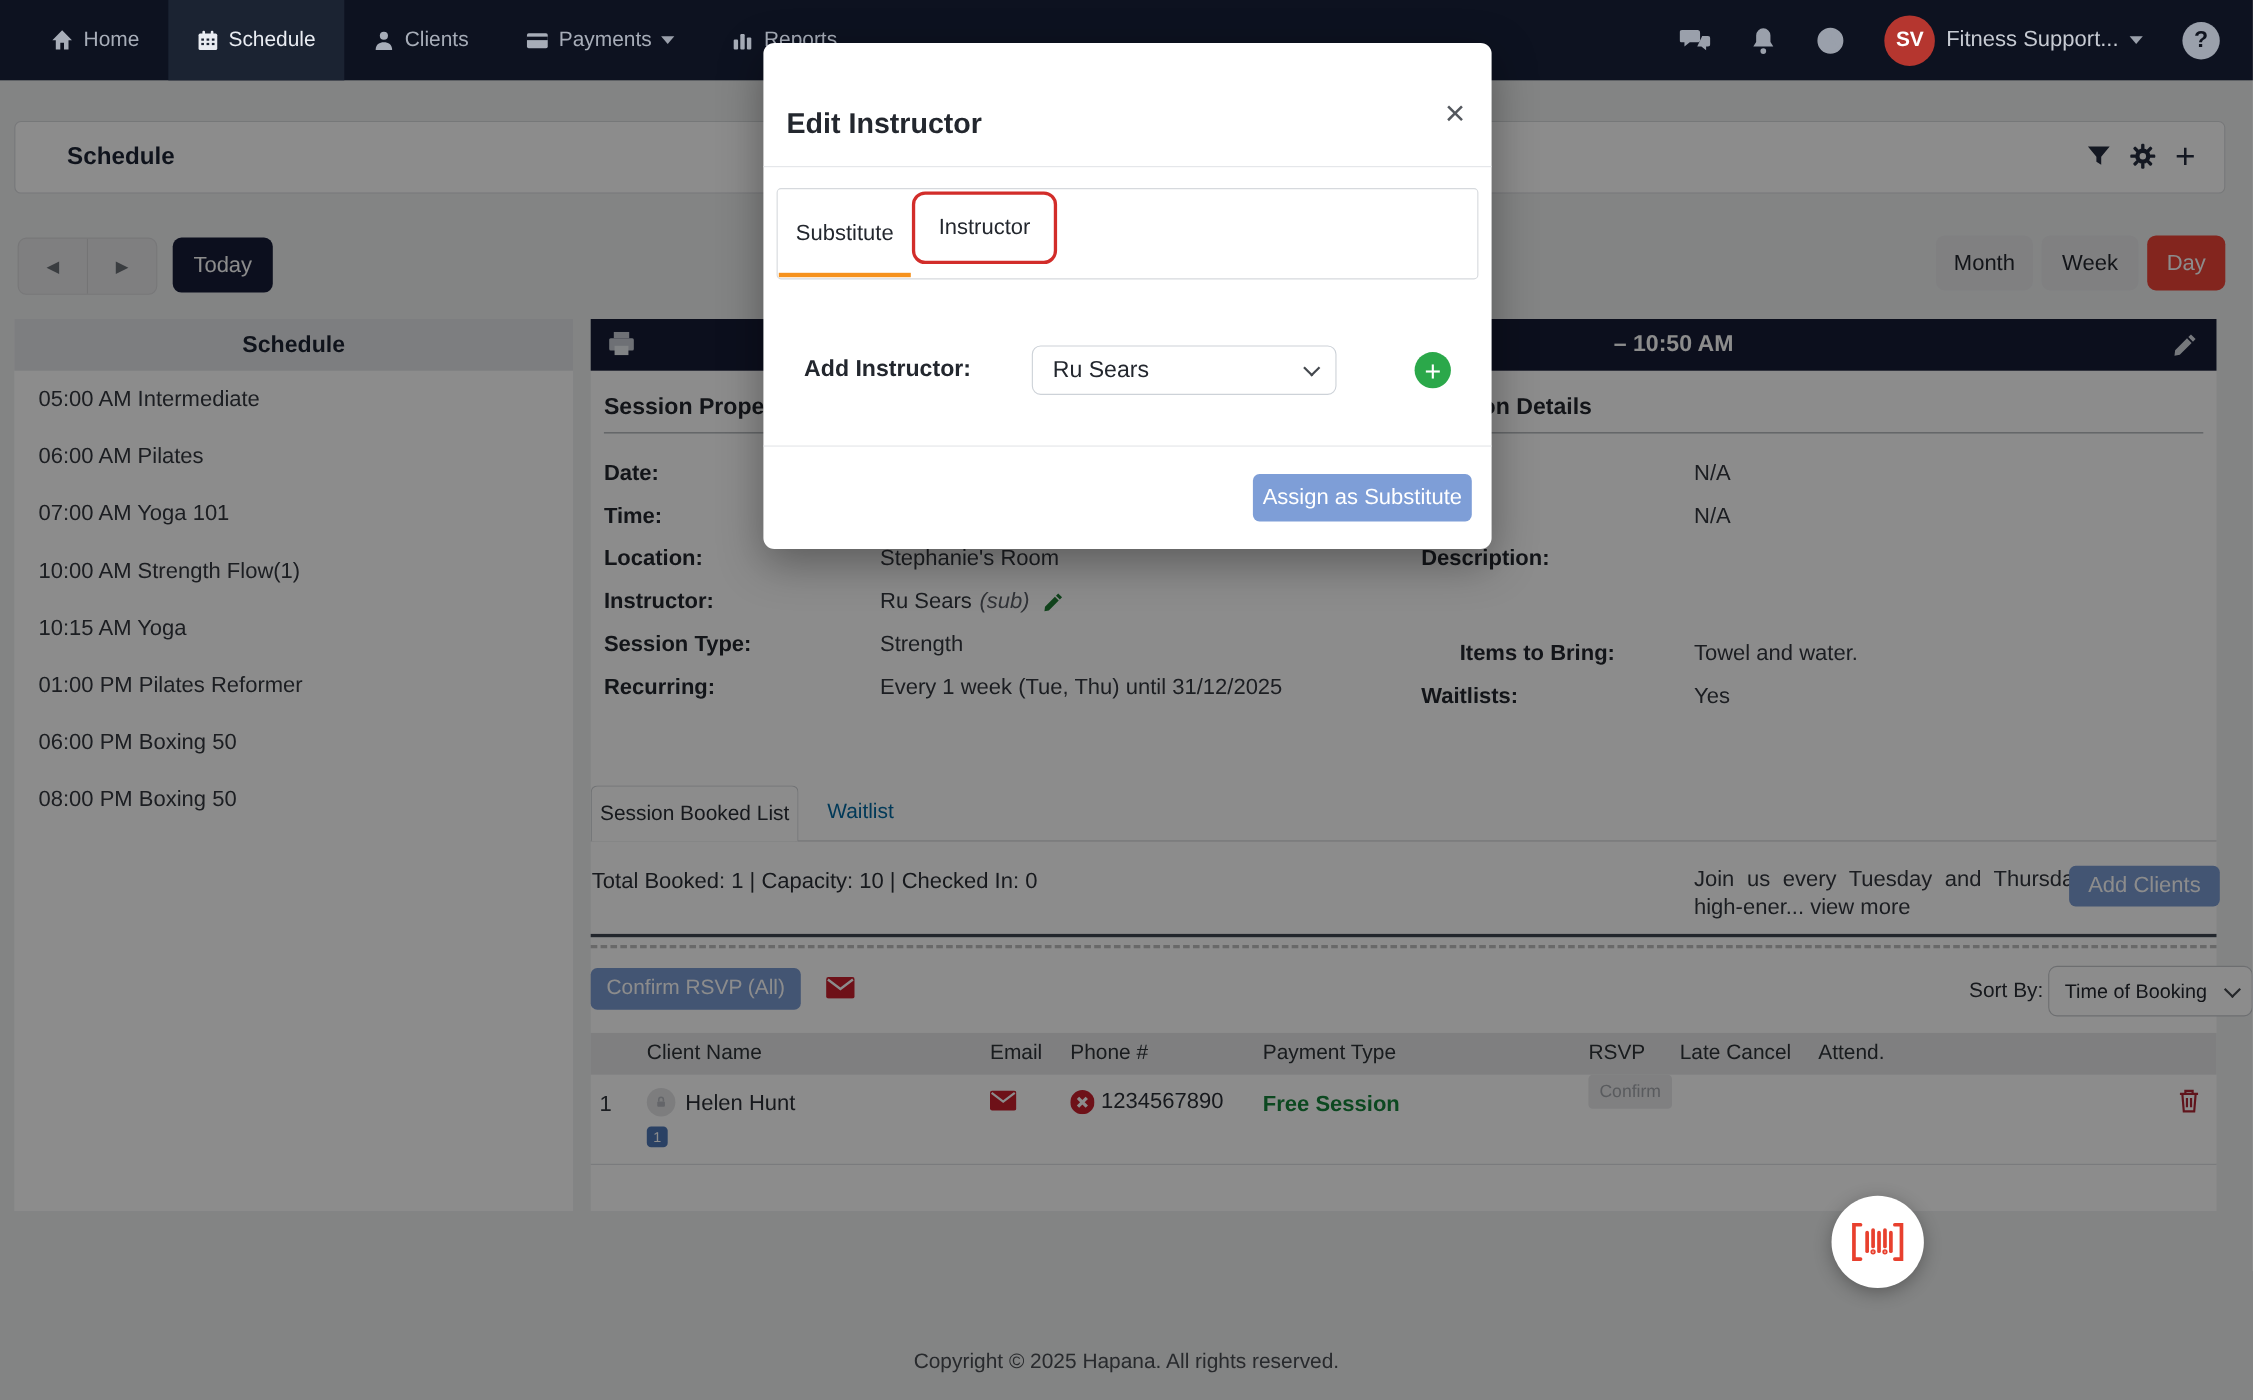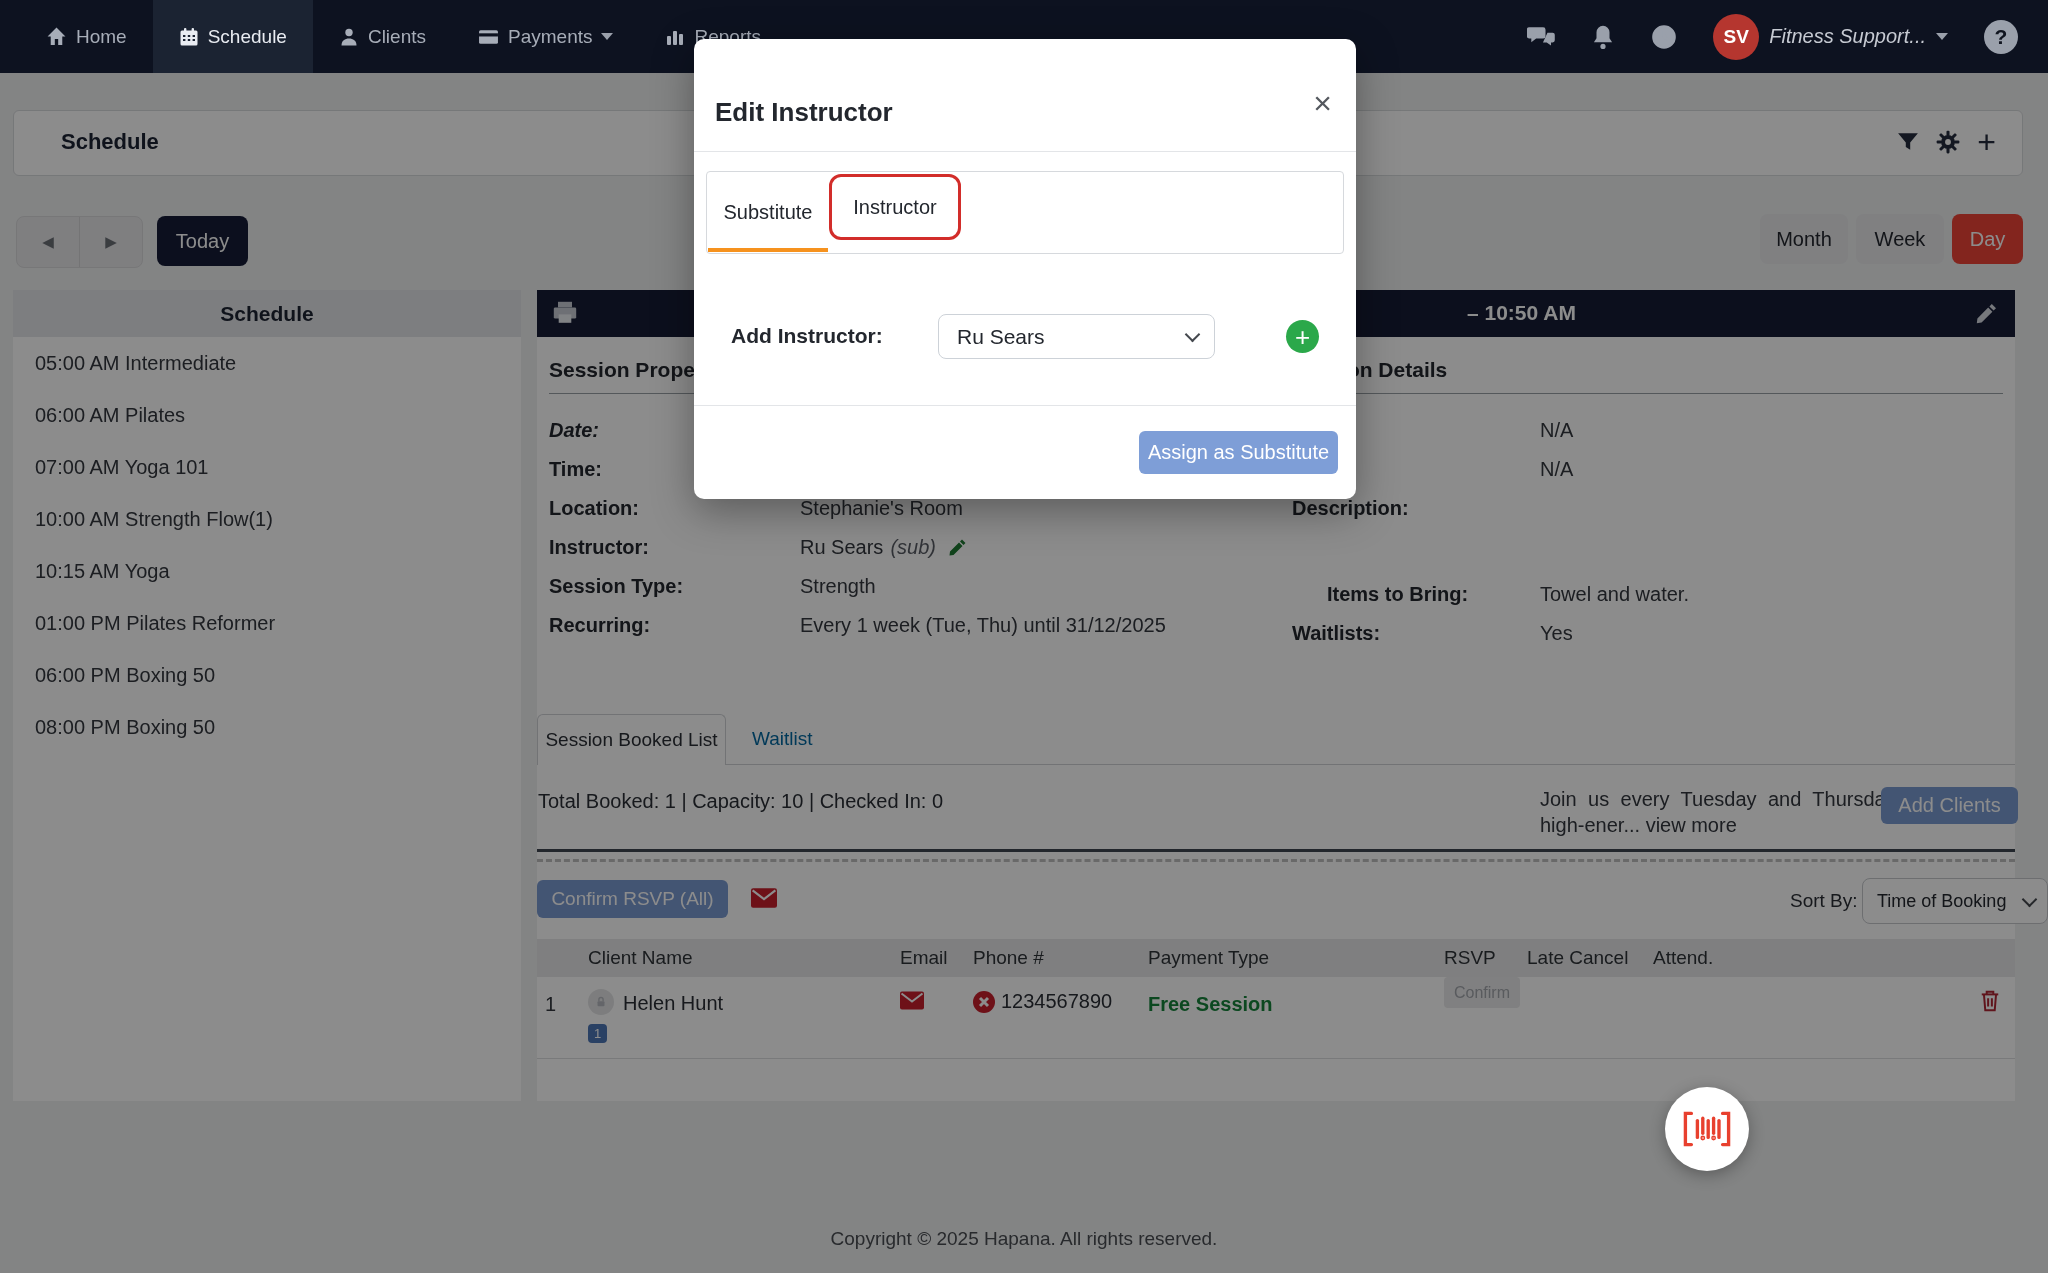--- a/index.html
+++ b/index.html
@@ -16,21 +16,21 @@
   .nav-item.active{background:#1b2332;color:#e9ecf2;}
   .nav-item svg{fill:currentColor;}
   .nav-right{margin-left:auto;display:flex;align-items:center;gap:36px;padding-right:30px;}
   .nav-ico{color:#9aa0ab;cursor:pointer;}
   .nav-ico svg{fill:currentColor;}
   .caret{width:0;height:0;border-left:6px solid transparent;border-right:6px solid transparent;
          border-top:7px solid #9aa0ab;display:inline-block;}
   #avatar{width:46px;height:46px;border-radius:50%;background:#b5362f;color:#fff;
           display:flex;align-items:center;justify-content:center;font-size:19px;font-weight:700;}
   #account{display:flex;align-items:center;gap:10px;cursor:pointer;}
-  #account-name{color:#c6cad2;font-size:20px;font-style:italic;}
+  #account-name{color:#c6cad2;font-size:20px;}
   #help-ico{width:34px;height:34px;border-radius:50%;background:#9aa0ab;color:#10141f;
             font-weight:700;font-size:21px;display:flex;align-items:center;justify-content:center;cursor:pointer;}
 
   
   #overlay{position:absolute;inset:0;background:rgba(0,0,0,0.45);z-index:40;}
 
   #header-bar{left:13px;top:110px;width:2008px;height:64px;background:#fff;
               border:1px solid #d8dadd;border-radius:6px;}
   #page-title{position:absolute;left:47px;top:18px;font-size:22px;font-weight:700;color:#1c2333;}
   #header-icons{position:absolute;right:26px;top:17px;display:flex;align-items:center;gap:16px;color:#262d3e;}
@@ -229,21 +229,21 @@
             <path d="M2 14.5 L11 5.5 L14.5 9 L5.5 18 L1.5 18.6 Z M12 4.5 L14 2.5 L17.5 6 L15.5 8 Z"></path>
           </svg>
       </span>
     </div>
 
     <div class="col-heading" style="left:12px;">Session Properties</div>
     <div class="col-divider" style="left:12px;width:692px;"></div>
     <div class="col-heading" style="left:755px;">Session Details</div>
     <div class="col-divider" style="left:755px;width:711px;"></div>
 
-    <div class="prop-row" style="left:12px;top:127px;font-style:italic;">
+    <div class="prop-row" style="left:12px;top:127px;">
         <span class="prop-label">Date:</span>
       </div>
     <div class="prop-row" style="left:263px;top:127px;">
         <span class="prop-value"></span>
       </div>
     <div class="prop-row" style="left:12px;top:166px;">
         <span class="prop-label">Time:</span>
       </div>
     <div class="prop-row" style="left:263px;top:166px;">
         <span class="prop-value"></span>

